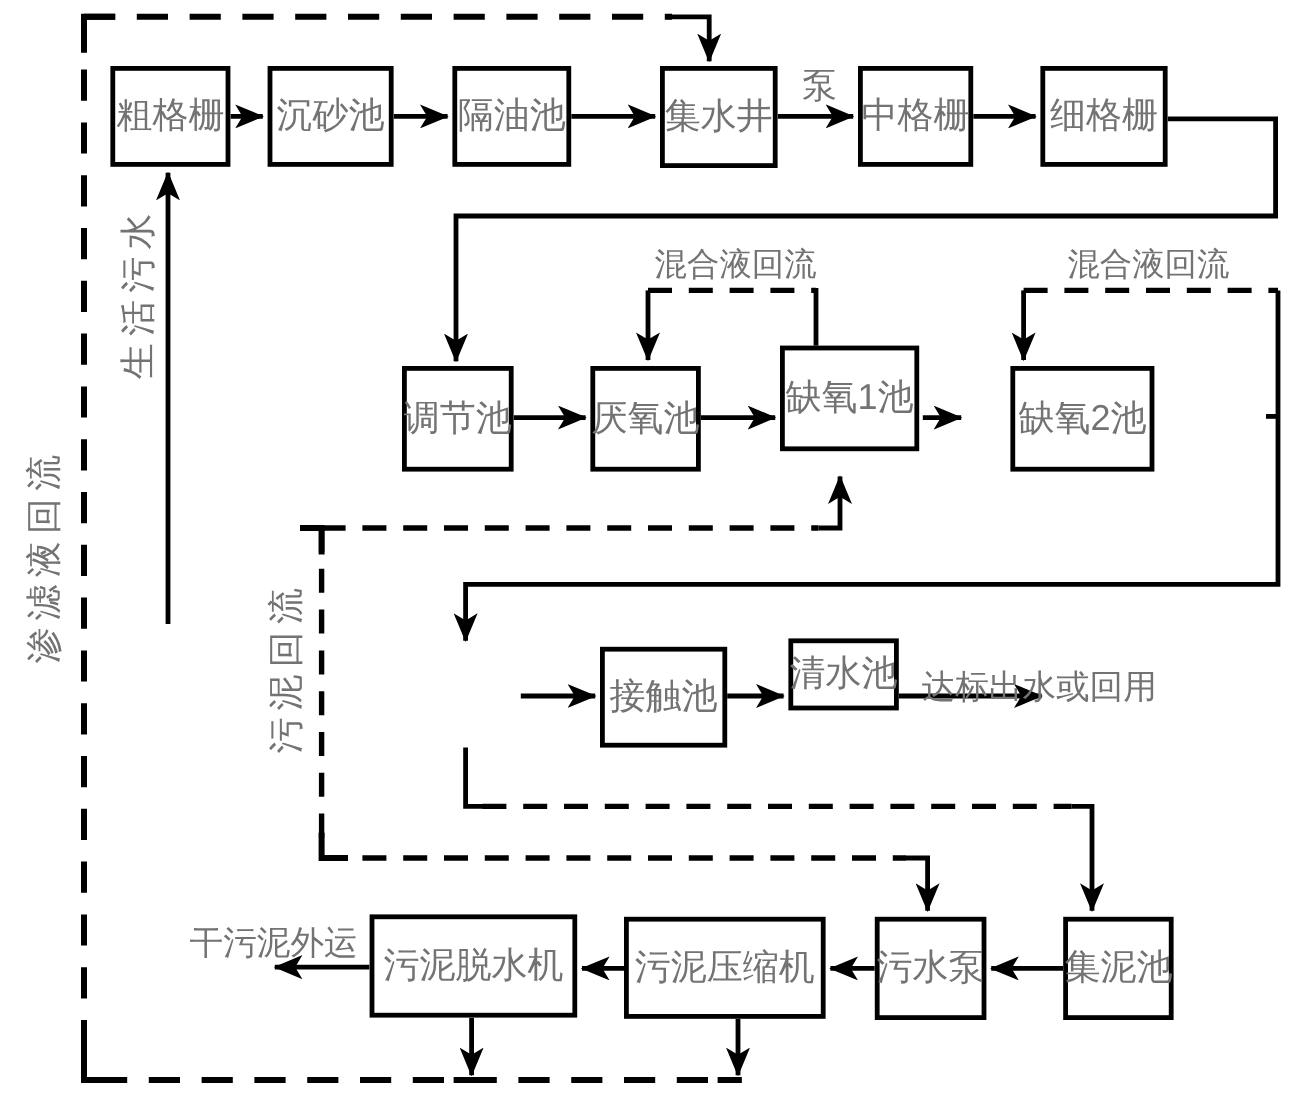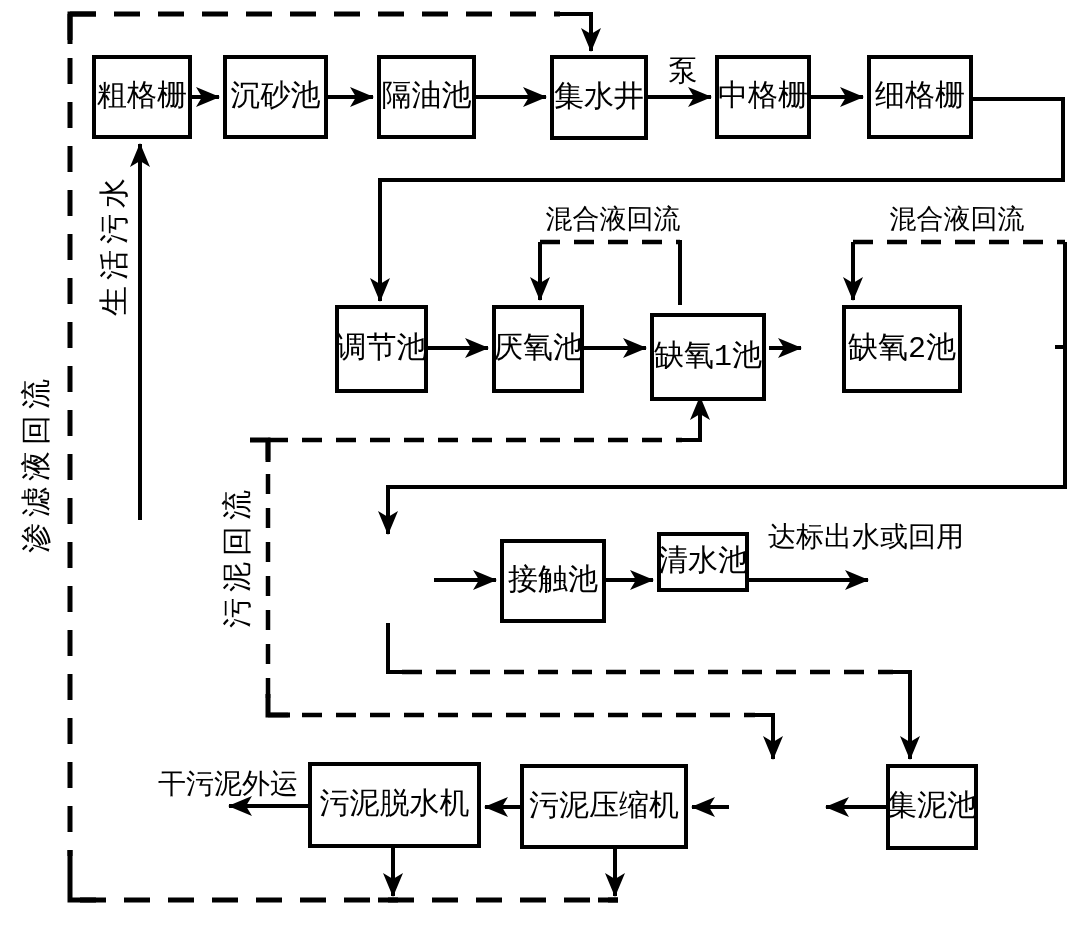--- a/index.html
+++ b/index.html
@@ -1,21 +1,21 @@
 <!DOCTYPE html>
 <html><head>
 <meta charset="utf-8">
 <style>
   html,body{margin:0;padding:0;background:#ffffff;}
   #canvas{
     position:relative;
     width:1080px;height:932px;
     background:#ffffff;
-    font-family:Liberation Mono, monospace;
-    color:#000000;
+    font-family:Liberation Sans, sans-serif;
+    color:#737373;
     overflow:hidden;
   }
   #wires{position:absolute;left:0;top:0;width:1080px;height:932px;}
   .node{
     position:absolute;
     box-sizing:border-box;
     border:4px solid #000;
     background:#fff;
     display:flex;align-items:center;justify-content:center;
     font-size:30px;
@@ -129,33 +129,34 @@
 
   <div class="node" style="left:92px;top:55px;width:100px;height:84px">粗格栅</div>
   <div class="node" style="left:223px;top:55px;width:105px;height:84px">沉砂池</div>
   <div class="node" style="left:377px;top:55px;width:99px;height:84px">隔油池</div>
   <div class="node" style="left:550px;top:55px;width:98px;height:85px">集水井</div>
   <div class="node" style="left:715px;top:55px;width:96px;height:84px">中格栅</div>
   <div class="node" style="left:335px;top:305px;width:93px;height:88px">调节池</div>
 
   <div class="node" style="left:867px;top:55px;width:106px;height:84px">细格栅</div>
   <div class="node" style="left:492px;top:305px;width:92px;height:88px">厌氧池</div>
-  <div class="node" style="left:650px;top:313px;width:116px;height:88px">缺氧1池</div>
+  <div class="node" style="left:650px;top:288px;width:116px;height:88px">缺氧1池</div>
   <div class="node" style="left:842px;top:305px;width:120px;height:88px">缺氧2池</div>
 
   <div class="node" style="left:500px;top:539px;width:106px;height:84px">接触池</div>
   <div class="node" style="left:657px;top:532px;width:92px;height:60px">清水池</div>
 
   <div class="node" style="left:308px;top:762px;width:173px;height:86px">污泥脱水机</div>
   <div class="node" style="left:520px;top:764px;width:168px;height:85px">污泥压缩机</div>
+  <div class="node" style="left:729px;top:764px;width:93px;height:86px">污水泵</div>
   <div class="node" style="left:886px;top:764px;width:92px;height:86px">集泥池</div>
 
   <div class="lbl" style="left:683px;top:72px;font-size:29px">泵</div>
   <div class="lbl" style="left:613px;top:221px;font-size:27px">混合液回流</div>
   <div class="lbl" style="left:957px;top:221px;font-size:27px">混合液回流</div>
-  <div class="lbl" style="left:866px;top:539px">达标出水或回用</div>
+  <div class="lbl" style="left:866px;top:573px">达标出水或回用</div>
   <div class="lbl" style="left:228px;top:786px">干污泥外运</div>
 
   <div class="vlbl" style="left:116px;top:244px">生活污水</div>
   <div class="vlbl" style="left:38px;top:463px">渗滤液回流</div>
   <div class="vlbl" style="left:239px;top:556px">污泥回流</div>
 
 </div>
 
 </body></html>

